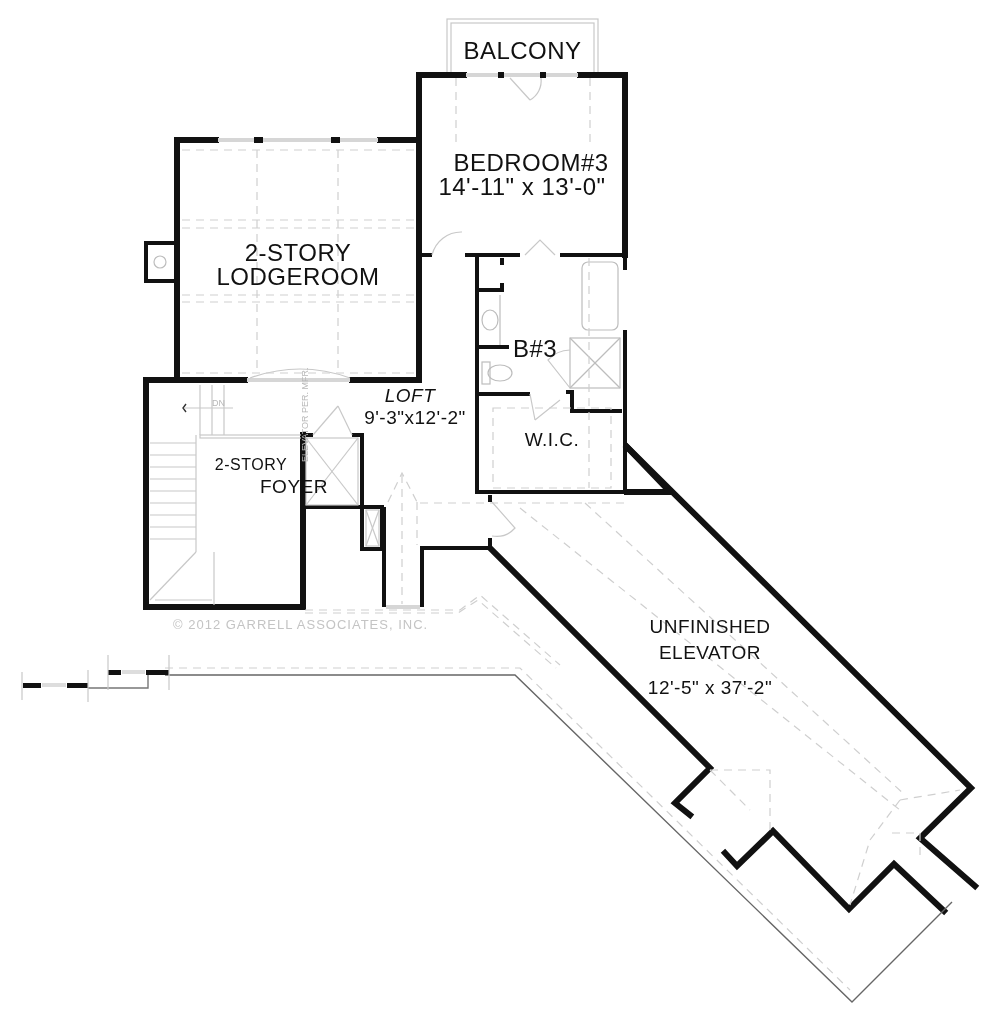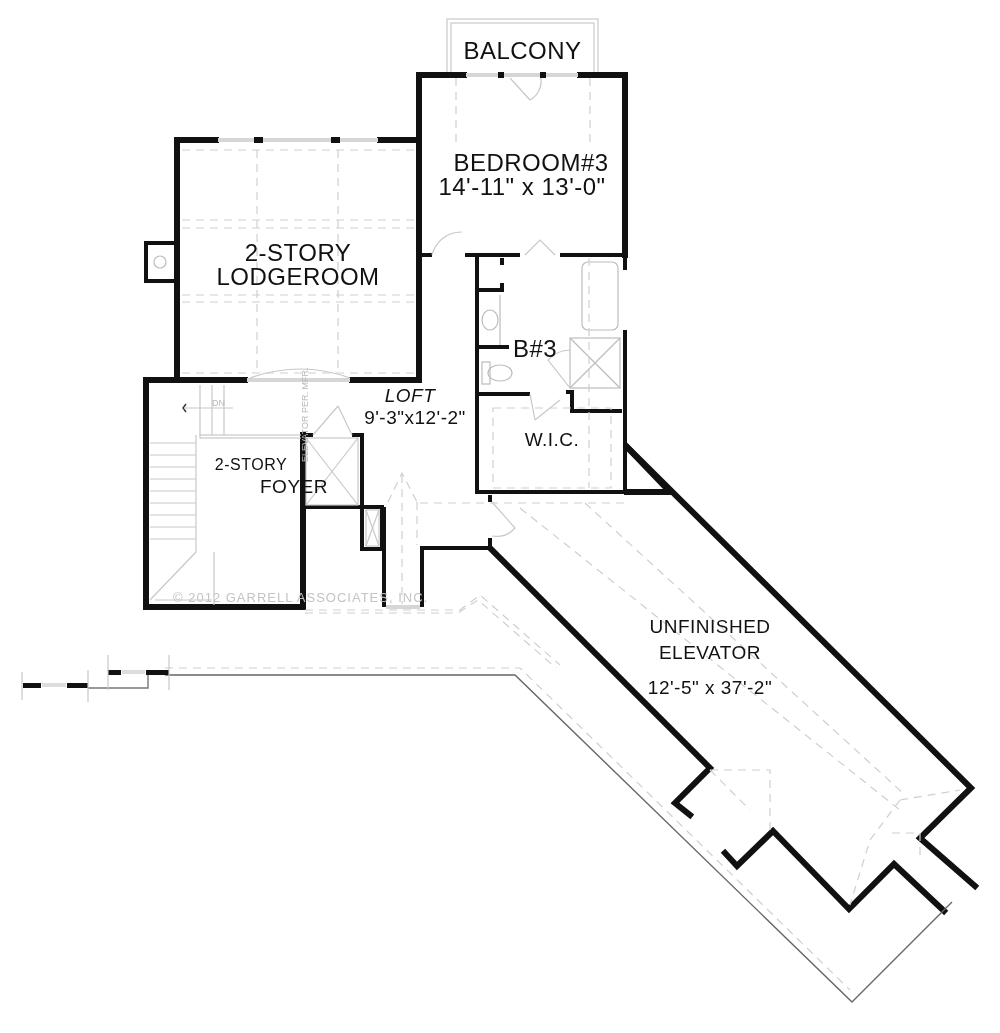--- a/index.html
+++ b/index.html
@@ -201,13 +201,13 @@
 <div class="tiny" style="left:300px;top:462px;transform:rotate(-90deg);transform-origin:left top;width:60px;text-align:center;">
   <span>ELEVATOR</span> <span>PER. MFR.</span>
 </div>
 
 <div class="tiny" style="left:212px;top:398px;">DN</div>
 
 <div class="label label-md" style="left:630px;top:617px;width:160px;">UNFINISHED</div>
 <div class="label label-md" style="left:630px;top:643px;width:160px;">ELEVATOR</div>
 <div class="label label-md" style="left:620px;top:678px;width:180px;">12'-5" x 37'-2"</div>
 
-<div class="copyright" style="left:173px;top:590px;">© 2012 GARRELL ASSOCIATES, INC.</div>
+<div class="copyright" style="left:173px;top:617px;">© 2012 GARRELL ASSOCIATES, INC.</div>
 
 </body></html>

